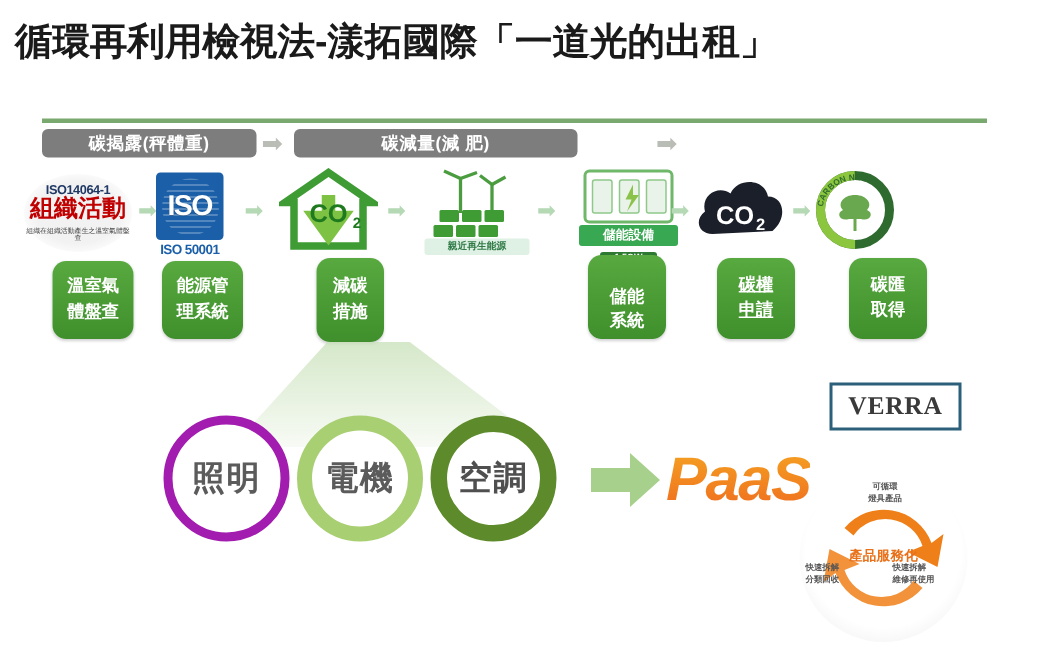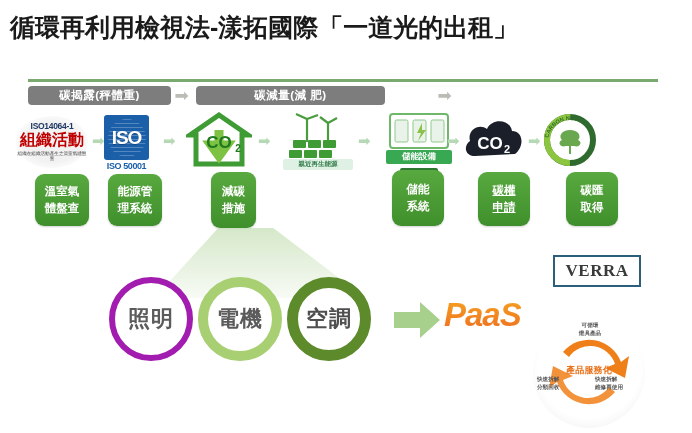--- a/index.html
+++ b/index.html
@@ -116,21 +116,21 @@
     background:linear-gradient(180deg,#58a93f 0%,#3f8f2c 100%);
     box-shadow:0 1px 2px rgba(0,0,0,.18);
     display:flex;align-items:center;justify-content:center;text-align:center;
     font-size:11.5px;font-weight:bold;line-height:1.45;padding:3px 4px;
     box-sizing:border-box;
   }
   #gb1{left:35px;top:174px;width:54px;height:52px;}
   #gb2{left:108px;top:174px;width:54px;height:52px;}
   #gb3{left:211px;top:172px;width:45px;height:56px;}
   #gb4{left:288px;top:168px;width:54px;height:66px;}
-  #gb5{left:392px;top:170px;width:52px;height:56px;}
+  #gb5{left:392px;top:170px;width:52px;height:56px;align-items:flex-end;}
   #gb6{left:478px;top:172px;width:52px;height:54px;text-decoration:underline;}
   #gb7{left:566px;top:172px;width:52px;height:54px;}
 
   
   .cone{
     position:absolute;left:150px;top:228px;width:220px;height:70px;
     background:linear-gradient(180deg,rgba(199,224,183,.75) 0%,rgba(226,238,216,.25) 100%);
     clip-path:polygon(31% 0%,56% 0%,98% 100%,2% 100%);
   }
 
@@ -145,21 +145,21 @@
   #ring2{left:198px;top:277px;width:84px;height:84px;border:10px solid #a9cf73;}
   #ring3{left:287px;top:277px;width:84px;height:84px;border:11px solid #5d8a2a;}
   #ring3 span{color:#4f4f4f;}
 
   .bigarrow{
     position:absolute;left:394px;top:300px;width:46px;height:40px;
   }
 
   .paas{
     position:absolute;left:444px;top:296px;
-    font-size:33px;font-weight:bold;font-style:italic;
+    font-size:41px;font-weight:bold;font-style:italic;
     background:linear-gradient(180deg,#f5a623 0%,#ef6a1e 100%);
     -webkit-background-clip:text;background-clip:text;color:transparent;
     letter-spacing:-1px;
     text-shadow:0 0 0 rgba(0,0,0,0);
   }
 
   
   .verra{
     position:absolute;left:553px;top:255px;width:84px;height:28px;
     border:2px solid #2b5f7a;background:#ffffff;

